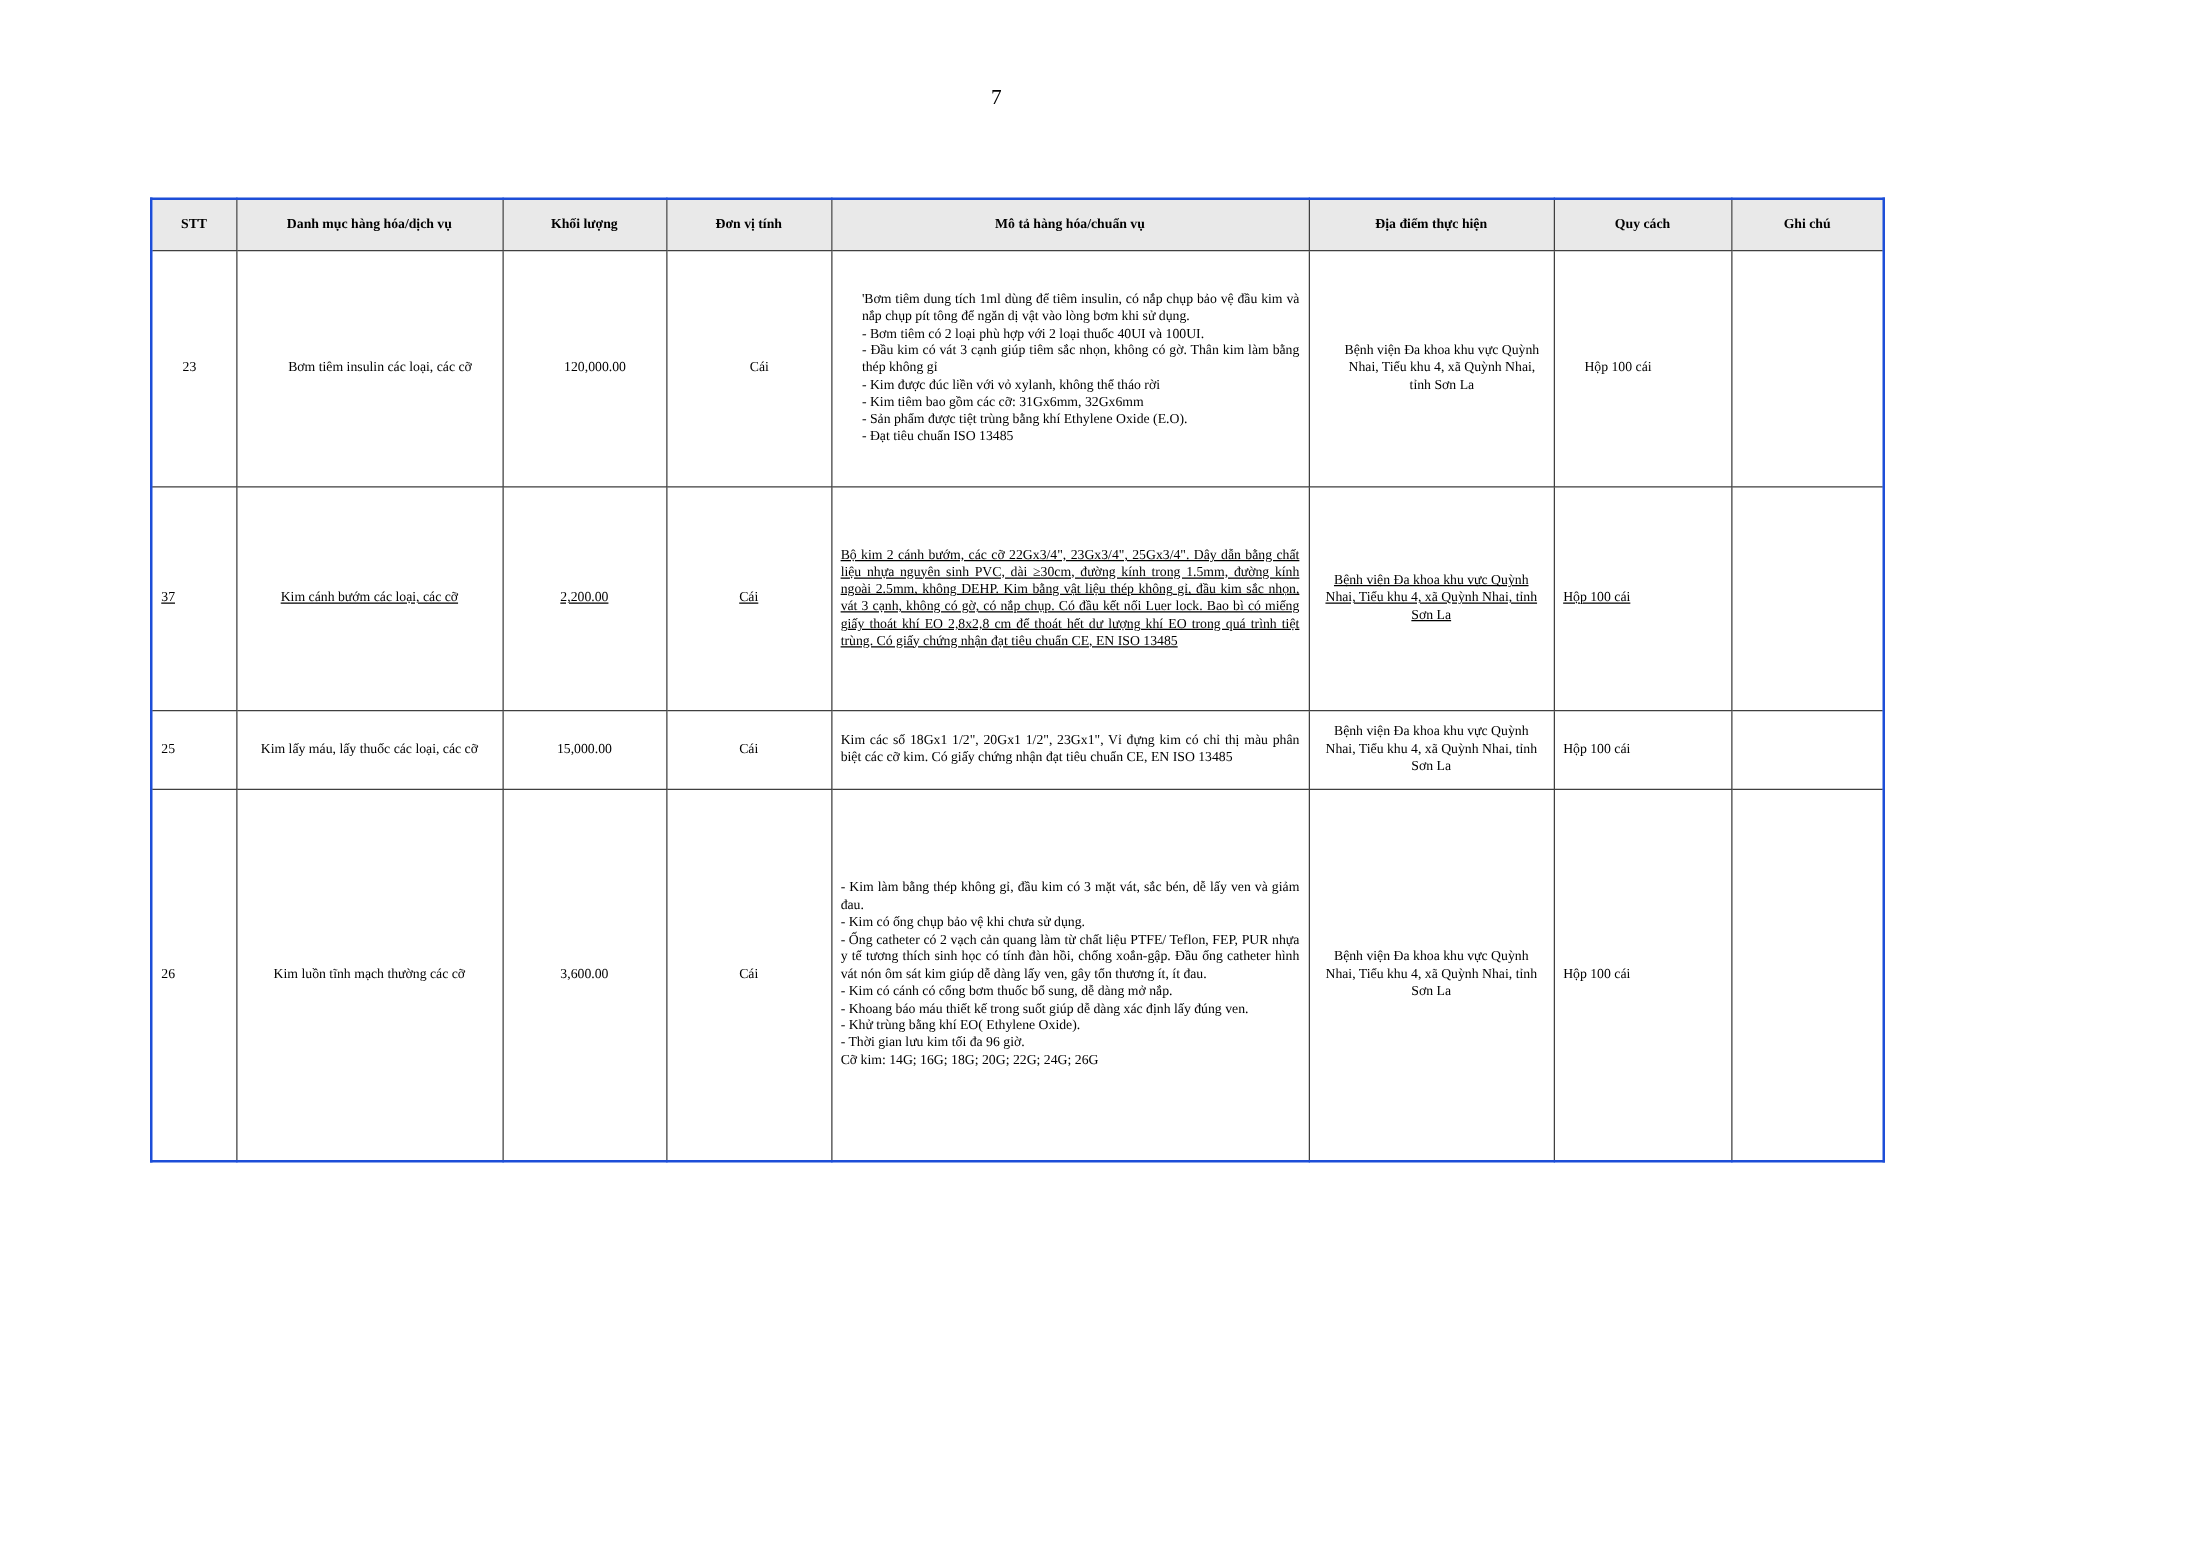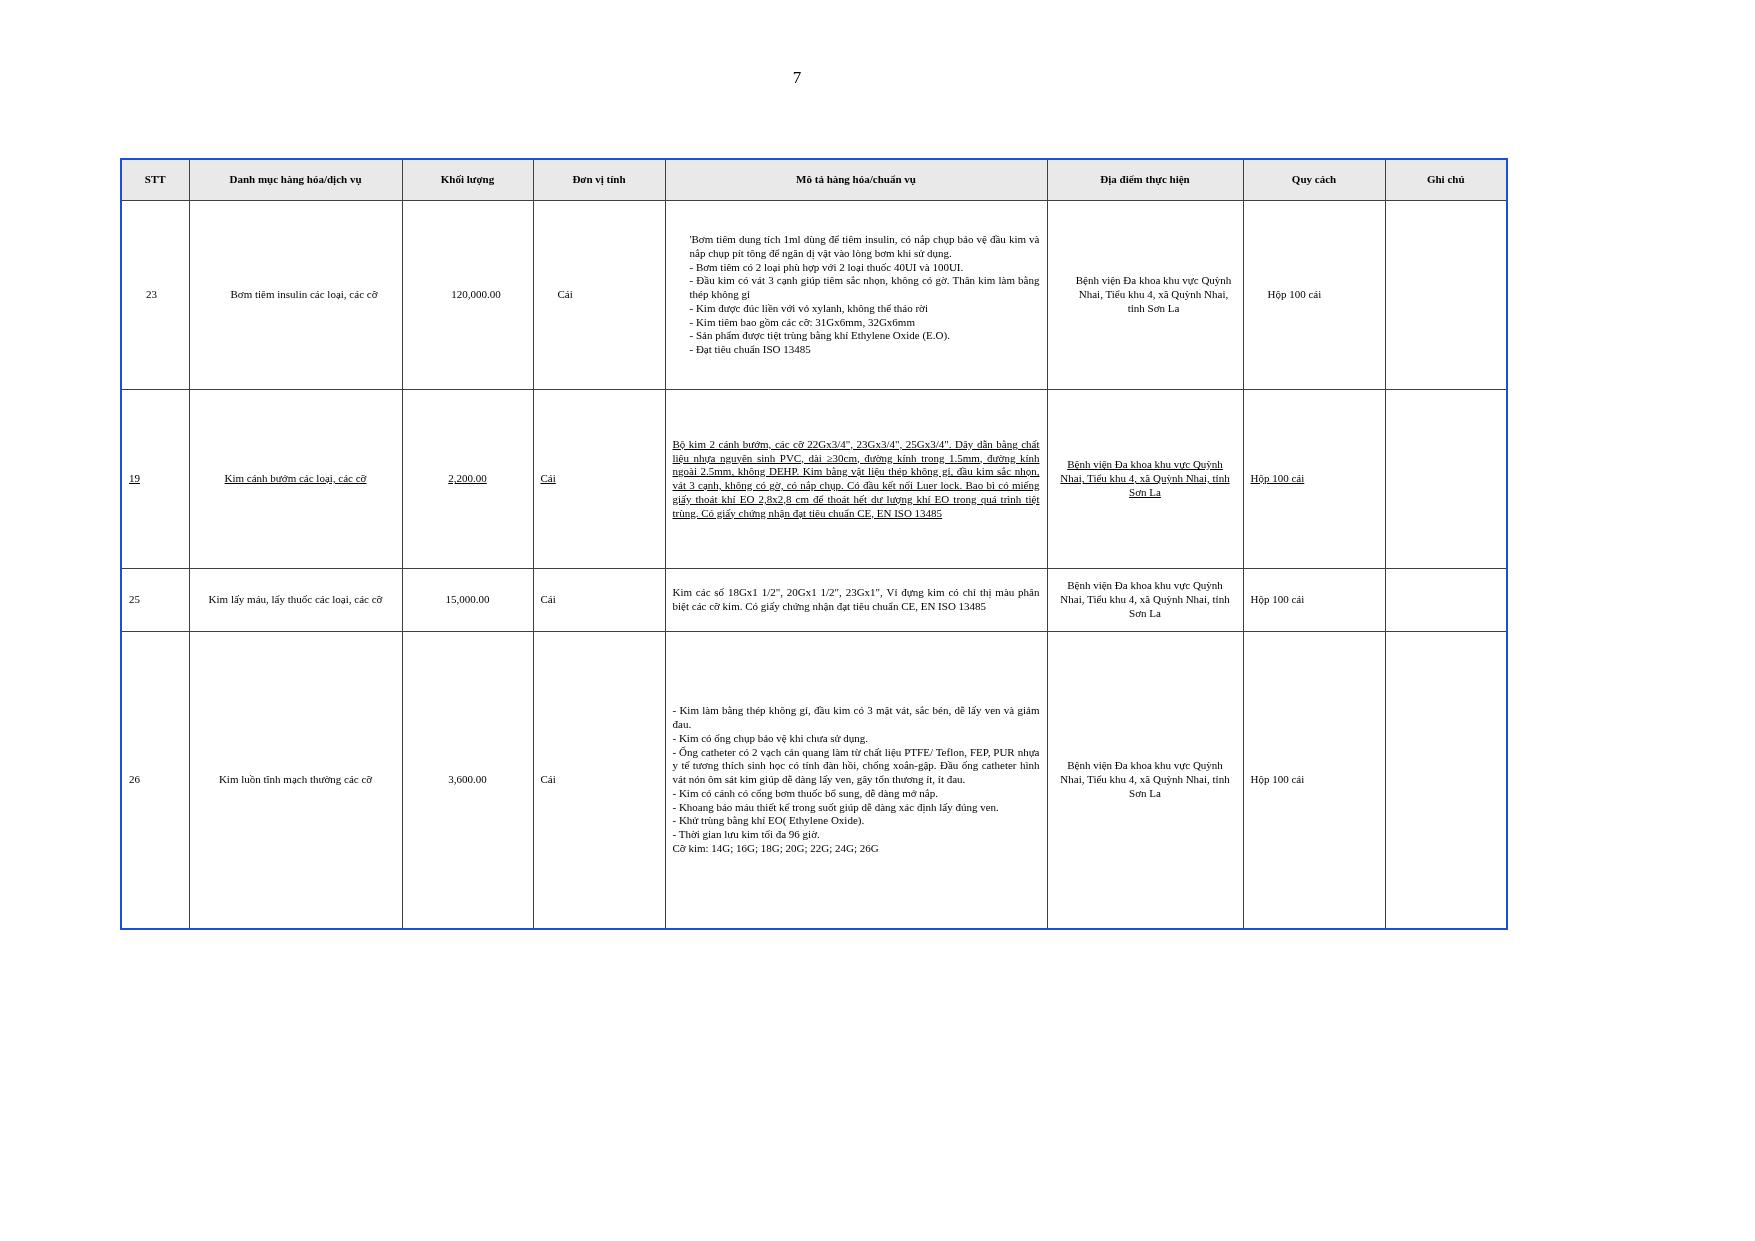--- a/index.html
+++ b/index.html
@@ -53,21 +53,21 @@
   .col-quantity { width: 131px; }
   .col-unit     { width: 132px; }
   .col-desc     { width: 382px; }
   .col-location { width: 196px; }
   .col-spec     { width: 142px; }
   .col-note     { width: 122px; }
 
   td.cell-stt      { text-align: left; }
   td.cell-category { text-align: center; }
   td.cell-quantity { text-align: center; }
-  td.cell-unit     { }
+  td.cell-unit     { text-align: center; }
   td.cell-desc     { text-align: justify; white-space: pre-line; padding: 4px 8px; }
   td.cell-location { text-align: center; margin-top: 22px; }
   td.cell-spec     { }
   td.cell-note     { text-align: center; }
 
   tr.row-0 td { height: 182px; padding-left: 24px; }
   tr.row-1 td { height: 172px; text-decoration: underline; }
   tr.row-2 td { height: 56px;  }
   tr.row-3 td { height: 290px; }
 </style>
@@ -110,21 +110,21 @@
 - Đầu kim có vát 3 cạnh giúp tiêm sắc nhọn, không có gờ. Thân kim làm bằng thép không gỉ
 - Kim được đúc liền với vỏ xylanh, không thể tháo rời
 - Kim tiêm bao gồm các cỡ: 31Gx6mm, 32Gx6mm
 - Sản phẩm được tiệt trùng bằng khí Ethylene Oxide (E.O).
 - Đạt tiêu chuẩn ISO 13485</td>
       <td class="cell-location">Bệnh viện Đa khoa khu vực Quỳnh Nhai, Tiểu khu 4, xã Quỳnh Nhai, tỉnh Sơn La</td>
       <td class="cell-spec">Hộp 100 cái</td>
       <td class="cell-note"></td>
     </tr>
     <tr class="row-1">
-      <td class="cell-stt">19</td>
+      <td class="cell-stt">37</td>
       <td class="cell-category">Kim cánh bướm các loại, các cỡ</td>
       <td class="cell-quantity">2,200.00</td>
       <td class="cell-unit">Cái</td>
       <td class="cell-desc">Bộ kim 2 cánh bướm, các cỡ 22Gx3/4", 23Gx3/4", 25Gx3/4". Dây dẫn bằng chất liệu nhựa nguyên sinh PVC, dài ≥30cm, đường kính trong 1.5mm, đường kính ngoài 2.5mm, không DEHP. Kim bằng vật liệu thép không gỉ, đầu kim sắc nhọn, vát 3 cạnh, không có gờ, có nắp chụp. Có đầu kết nối Luer lock. Bao bì có miếng giấy thoát khí EO 2,8x2,8 cm để thoát hết dư lượng khí EO trong quá trình tiệt trùng. Có giấy chứng nhận đạt tiêu chuẩn CE,  EN ISO 13485</td>
       <td class="cell-location">Bệnh viện Đa khoa khu vực Quỳnh Nhai, Tiểu khu 4, xã Quỳnh Nhai, tỉnh Sơn La</td>
       <td class="cell-spec">Hộp 100 cái</td>
       <td class="cell-note"></td>
     </tr>
     <tr class="row-2">
       <td class="cell-stt">25</td>

